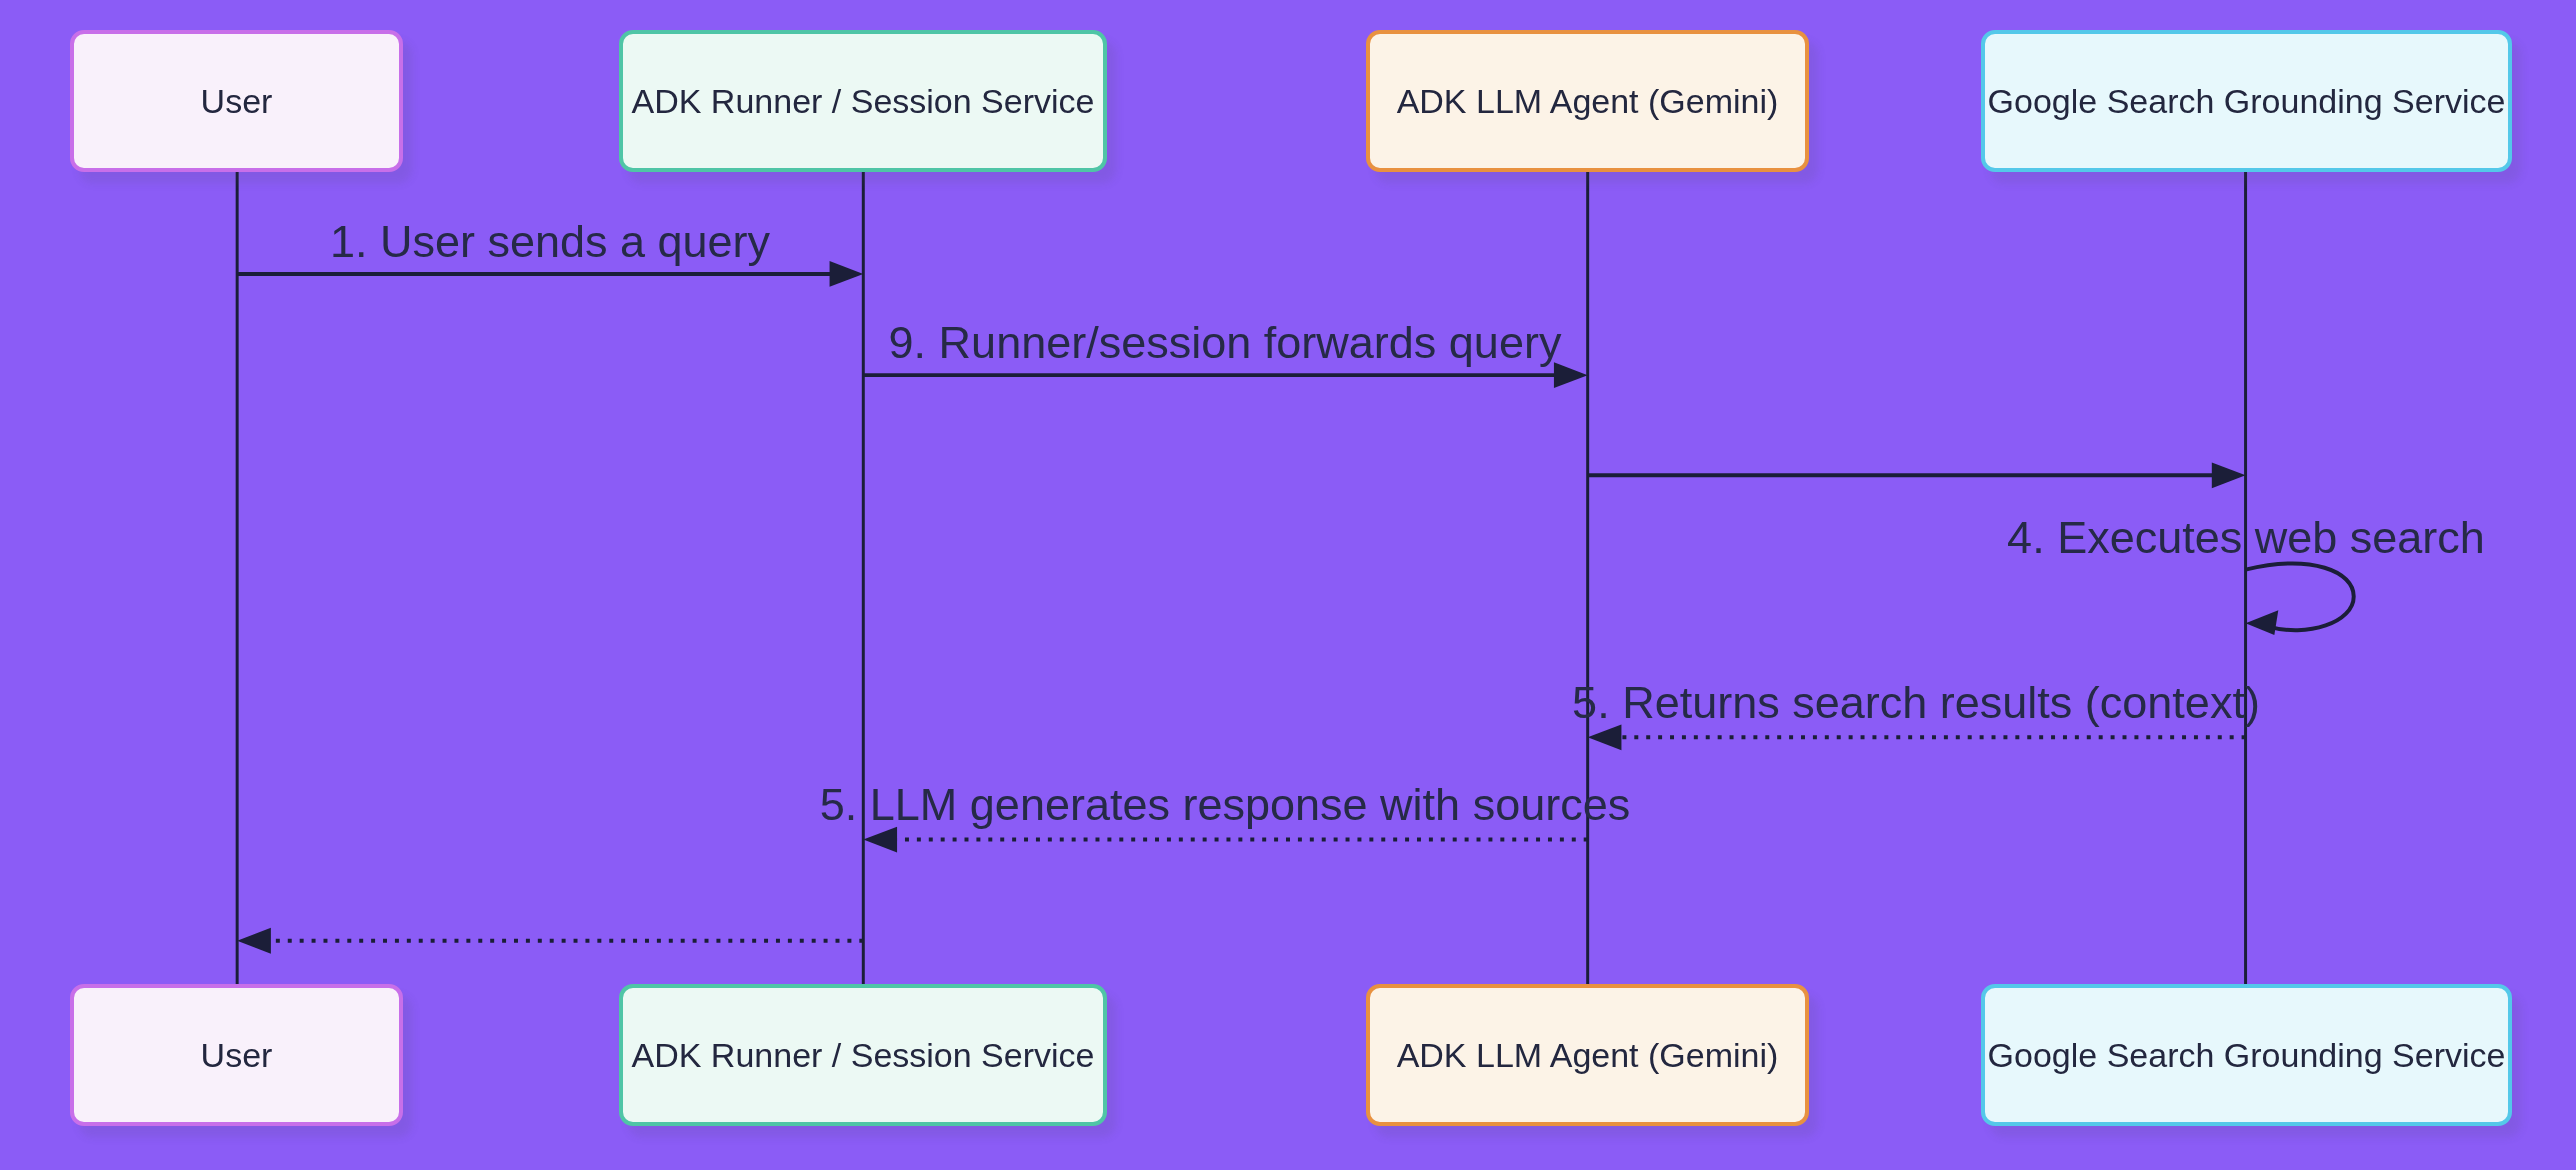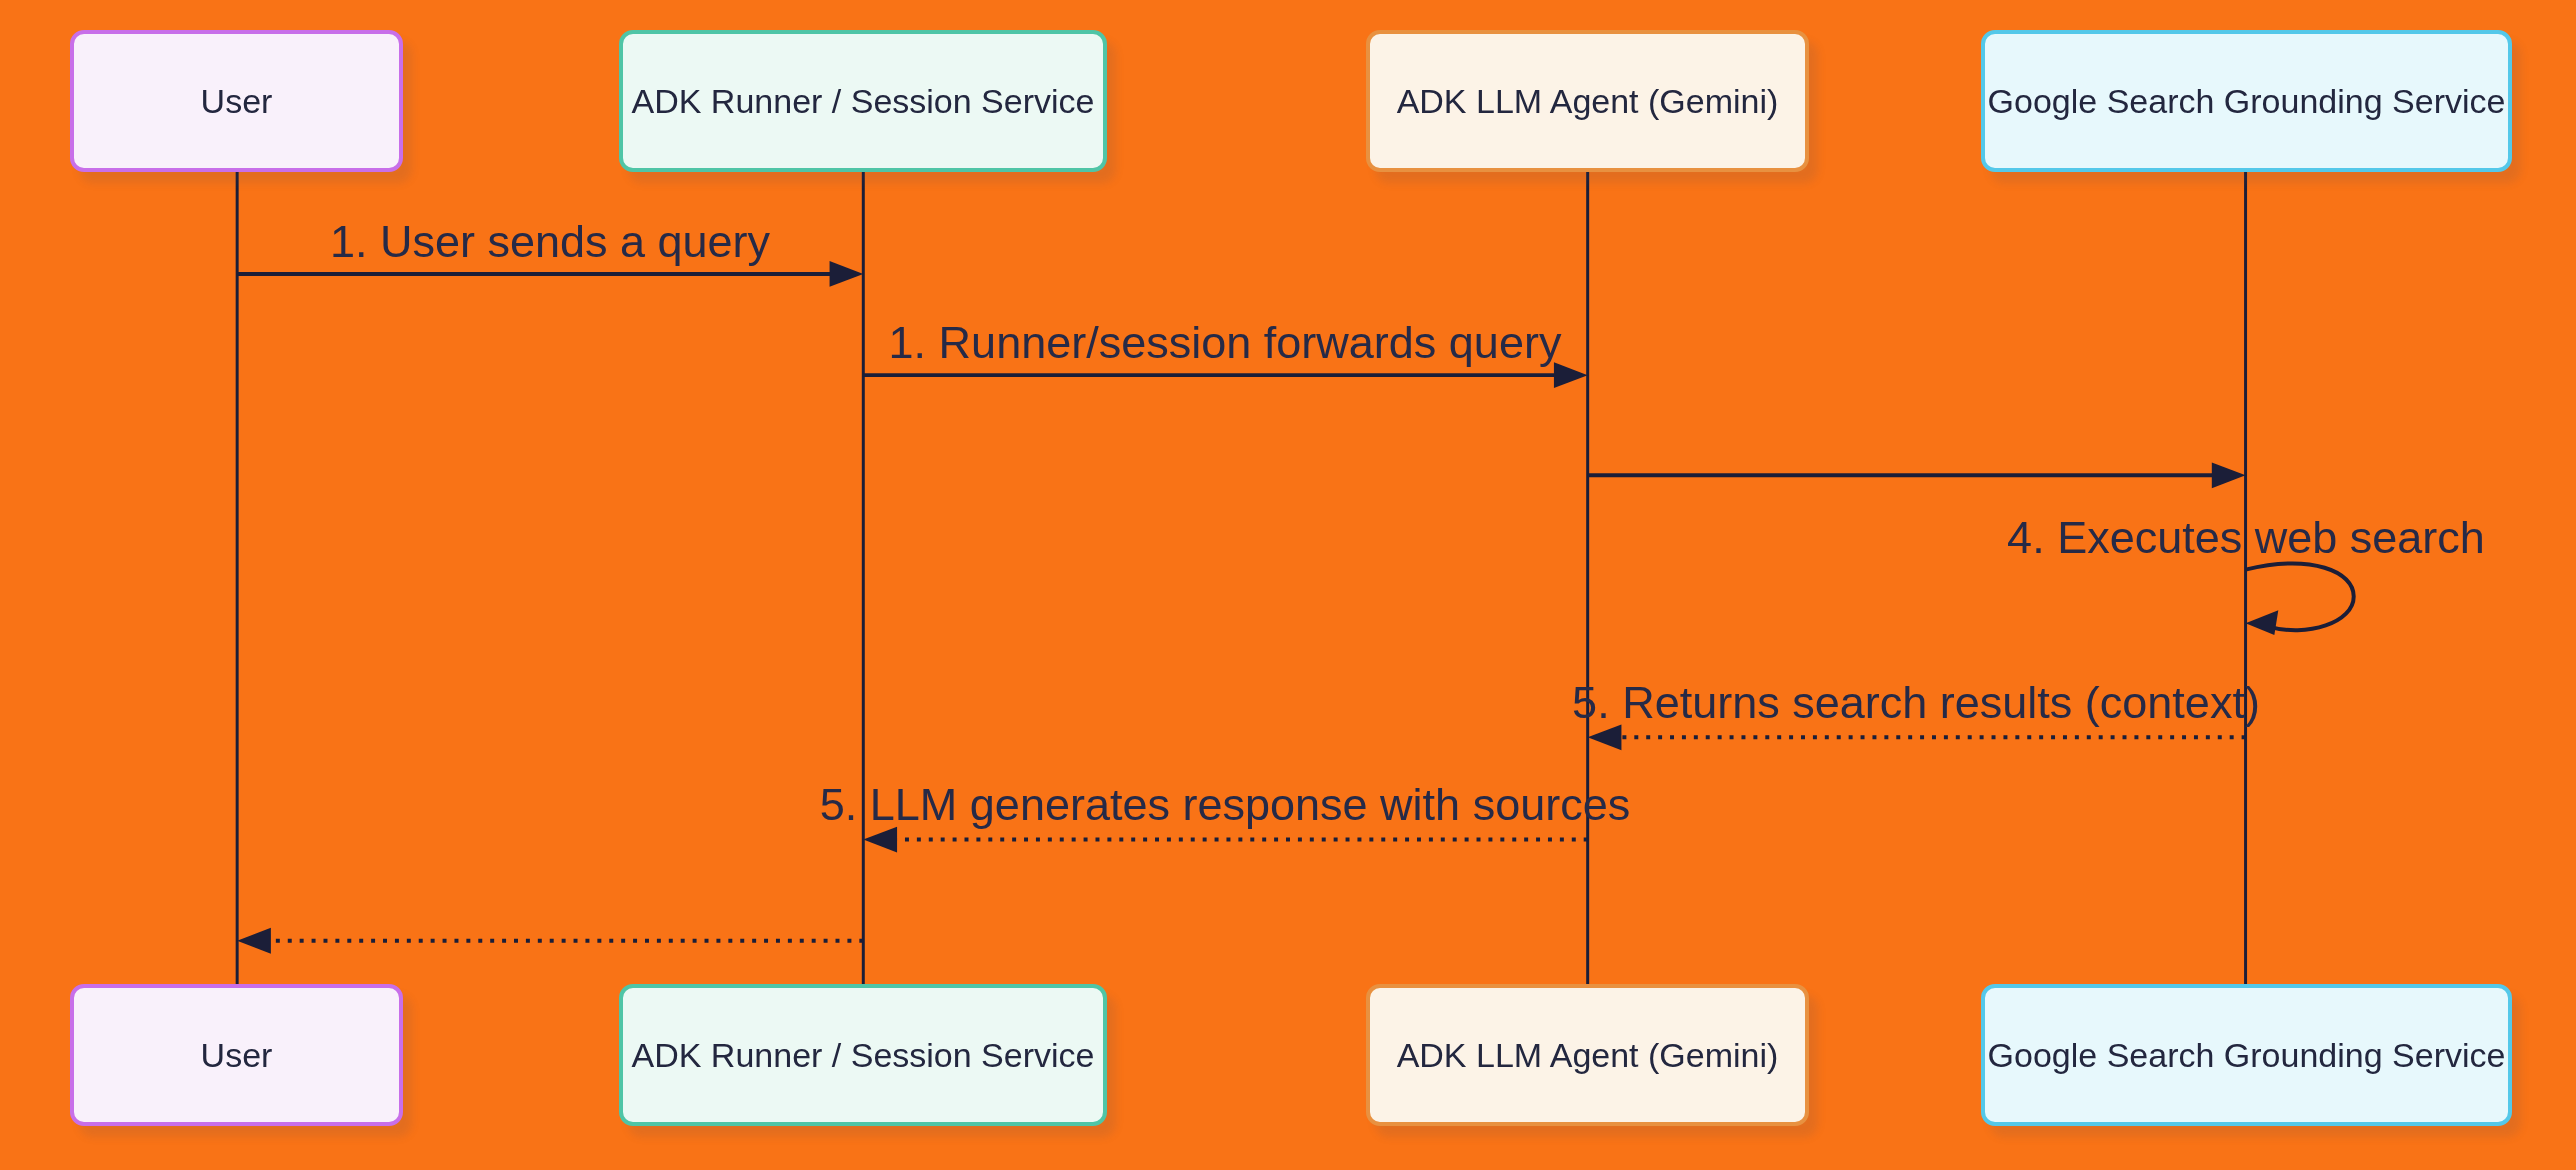--- a/index.html
+++ b/index.html
@@ -8,21 +8,21 @@
     background: #ffffff;
   }
   body {
     font-family: "Liberation Sans", sans-serif;
     color: #23273f;
   }
   .stage {
     position: relative;
     width: 2576px;
     height: 1171px;
-    background: #f97316;
+    background: #8b5cf6;
     overflow: hidden;
   }
   .svg-layer {
     position: absolute;
     left: 0; top: 0;
     width: 2576px;
     height: 1171px;
   }
   .actor-box {
     position: absolute;
@@ -106,19 +106,19 @@
     <span class="actor-label">ADK Runner / Session Service</span>
   </div>
   <div class="actor-box" style="left: 1366px; top: 984px; width: 443px; background: rgb(252, 243, 231); border-color: rgb(232, 145, 64);">
     <span class="actor-label">ADK LLM Agent (Gemini)</span>
   </div>
   <div class="actor-box" style="left: 1981px; top: 984px; width: 531px; background: rgb(231, 248, 252); border-color: rgb(84, 200, 233);">
     <span class="actor-label">Google Search Grounding Service</span>
   </div>
 
   <div class="msg-label" style="left: 550px; top: 222px; color: rgb(38, 42, 71);">1. User sends a query</div>
-  <div class="msg-label" style="left: 1225px; top: 323px; color: rgb(38, 42, 71);">1. Runner/session forwards query</div>
+  <div class="msg-label" style="left: 1225px; top: 323px; color: rgb(38, 42, 71);">9. Runner/session forwards query</div>
   <div class="msg-label" style="left: 2246px; top: 518px; color: rgb(38, 42, 71);">4. Executes web search</div>
   <div class="msg-label" style="left: 1916px; top: 683px; color: rgb(38, 42, 71);">5. Returns search results (context)</div>
   <div class="msg-label" style="left: 1225px; top: 785px; color: rgb(38, 42, 71);">5. LLM generates response with sources</div>
 
 </div>
 
 
 </body></html>

